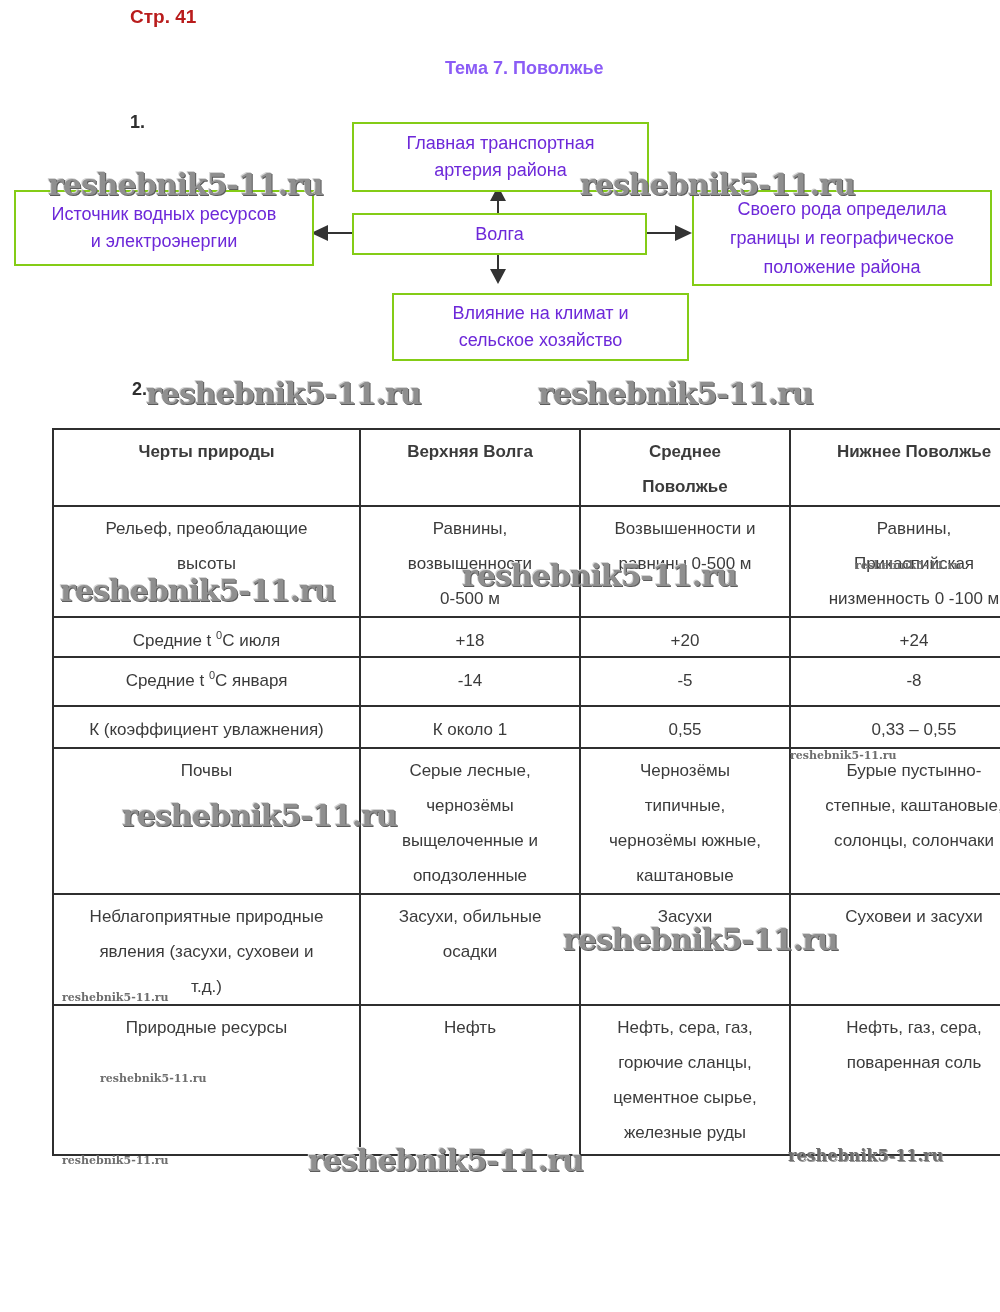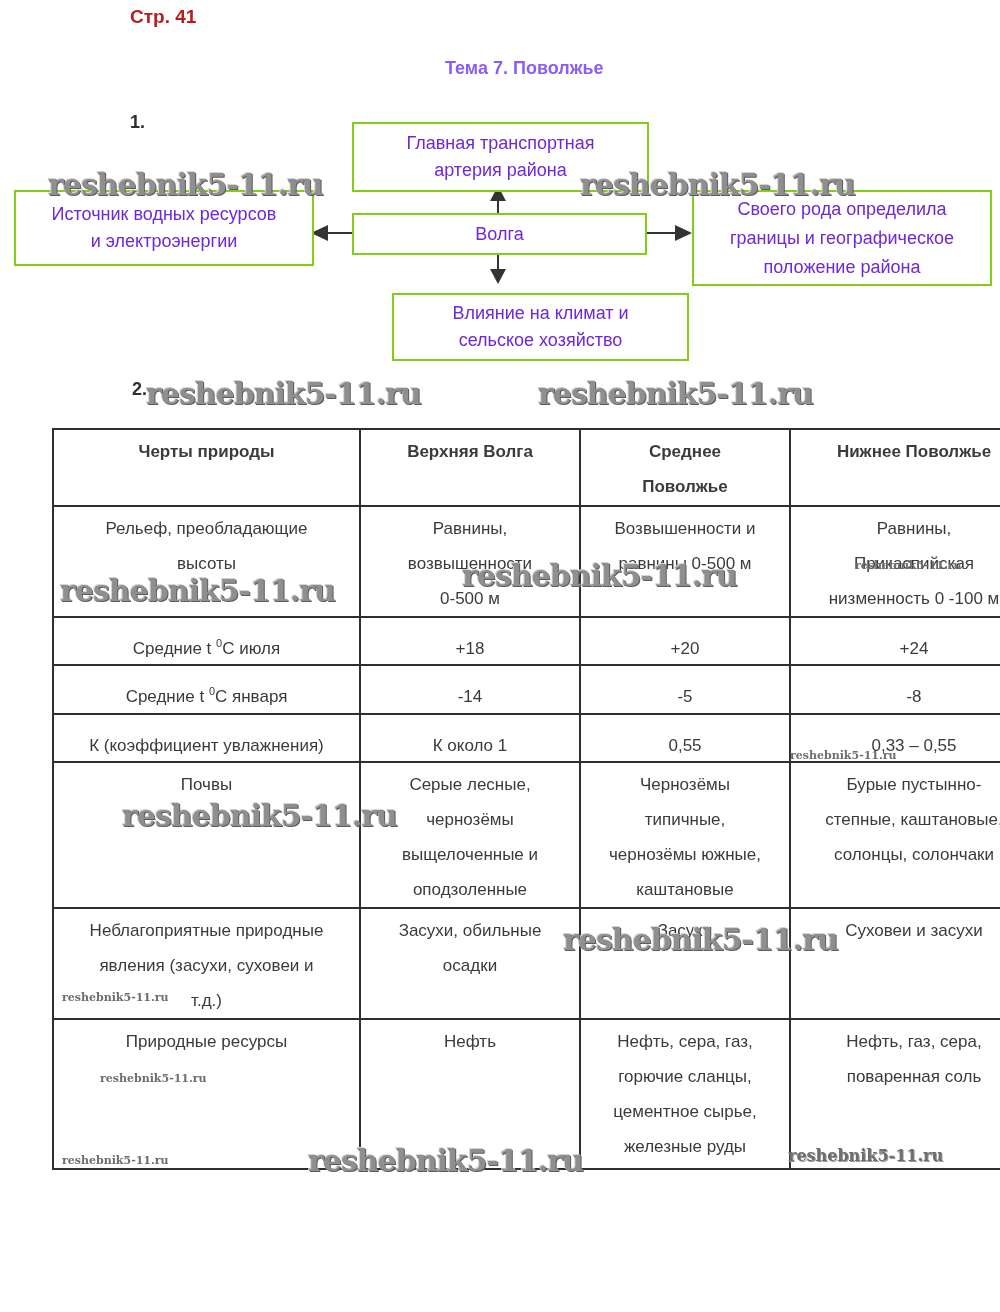--- a/index.html
+++ b/index.html
@@ -18,21 +18,21 @@
   .box-center{left:352px;top:213px;width:291px;height:38px;}
   .box-left{left:14px;top:190px;width:296px;height:72px;}
   .box-right{left:692px;top:190px;width:296px;height:92px;line-height:29px;}
   .box-bottom{left:352px;top:293px;width:293px;height:64px;margin-left:40px;}
   .arrows{position:absolute;left:0;top:0;pointer-events:none;}
   .tbl{position:absolute;left:8px;top:428px;width:985px;border-collapse:collapse;
        table-layout:fixed;font-size:17px;color:#3b3b3b;margin-left:44px;}
   .tbl th,.tbl td{border:2px solid #2f2f2f;text-align:center;vertical-align:top;
        padding:4px 2px 0 2px;line-height:35px;white-space:pre-line;overflow:hidden;}
   .tbl th{font-weight:bold;}
-  .tbl tr.short td{padding-top:16px;line-height:30px;}
+  .tbl tr.short td{padding-top:8px;line-height:30px;}
   .tbl sup{font-size:11px;line-height:0;}
   .wm{position:absolute;font-family:"DejaVu Serif",serif;font-weight:bold;line-height:1;
       pointer-events:none;white-space:nowrap;}
   .wm-lg{font-size:30px;color:#8f8f8f;letter-spacing:-1px;
          text-shadow:1px 1px 0 #5c5c5c,-1px -1px 0 #d4d4d4;}
   .wm-md{font-size:16px;color:#6e6e6e;text-shadow:1px 1px 0 #9a9a9a;}
   .wm-sm{font-size:11px;color:#6e6e6e;}
 </style>
 </head>
 <body>

